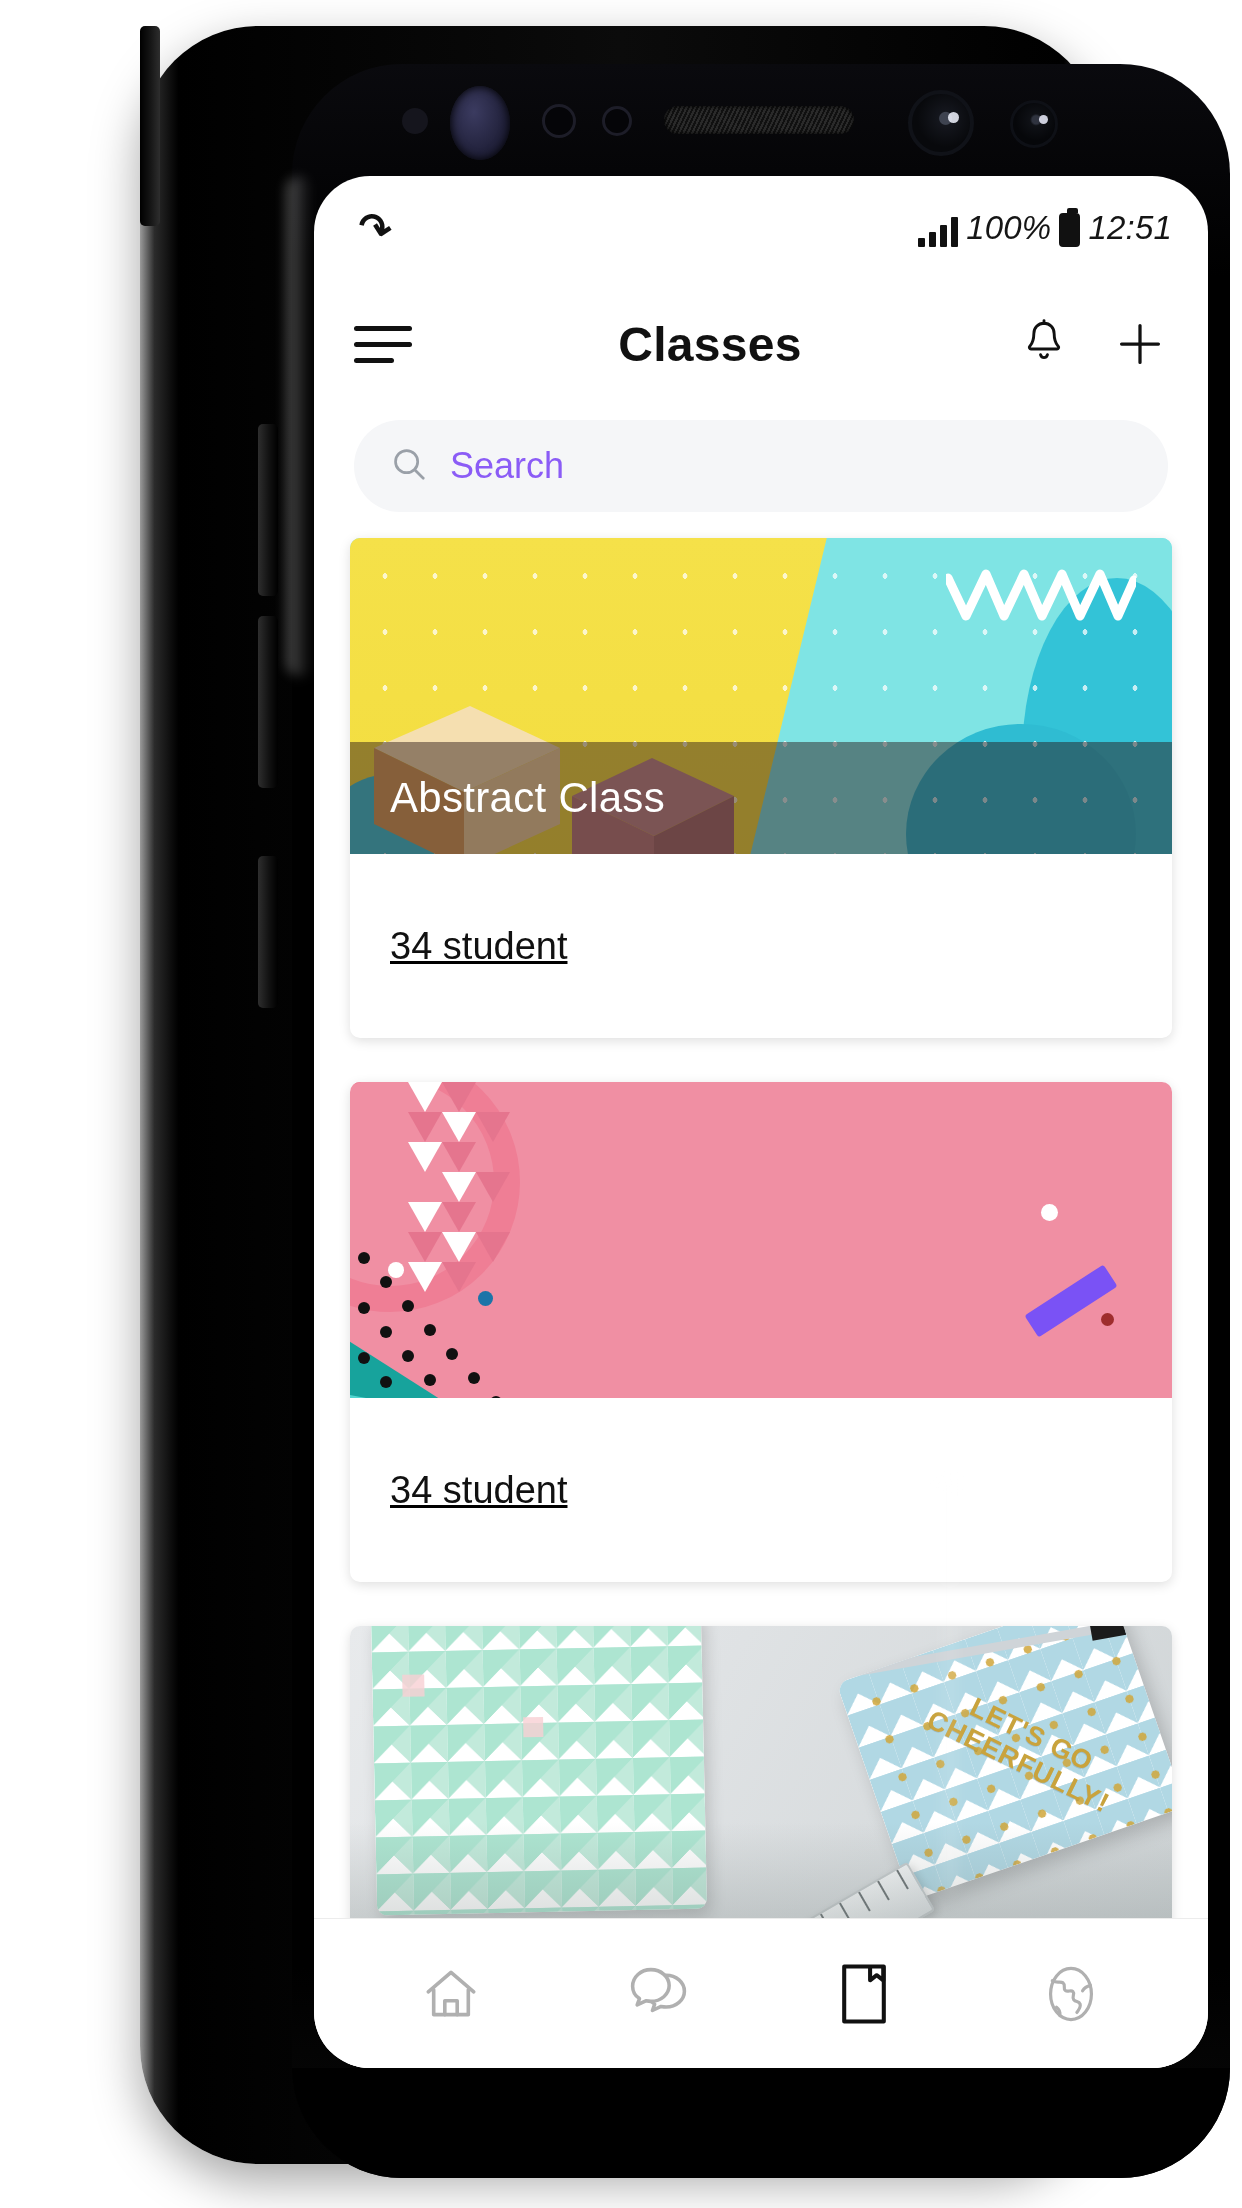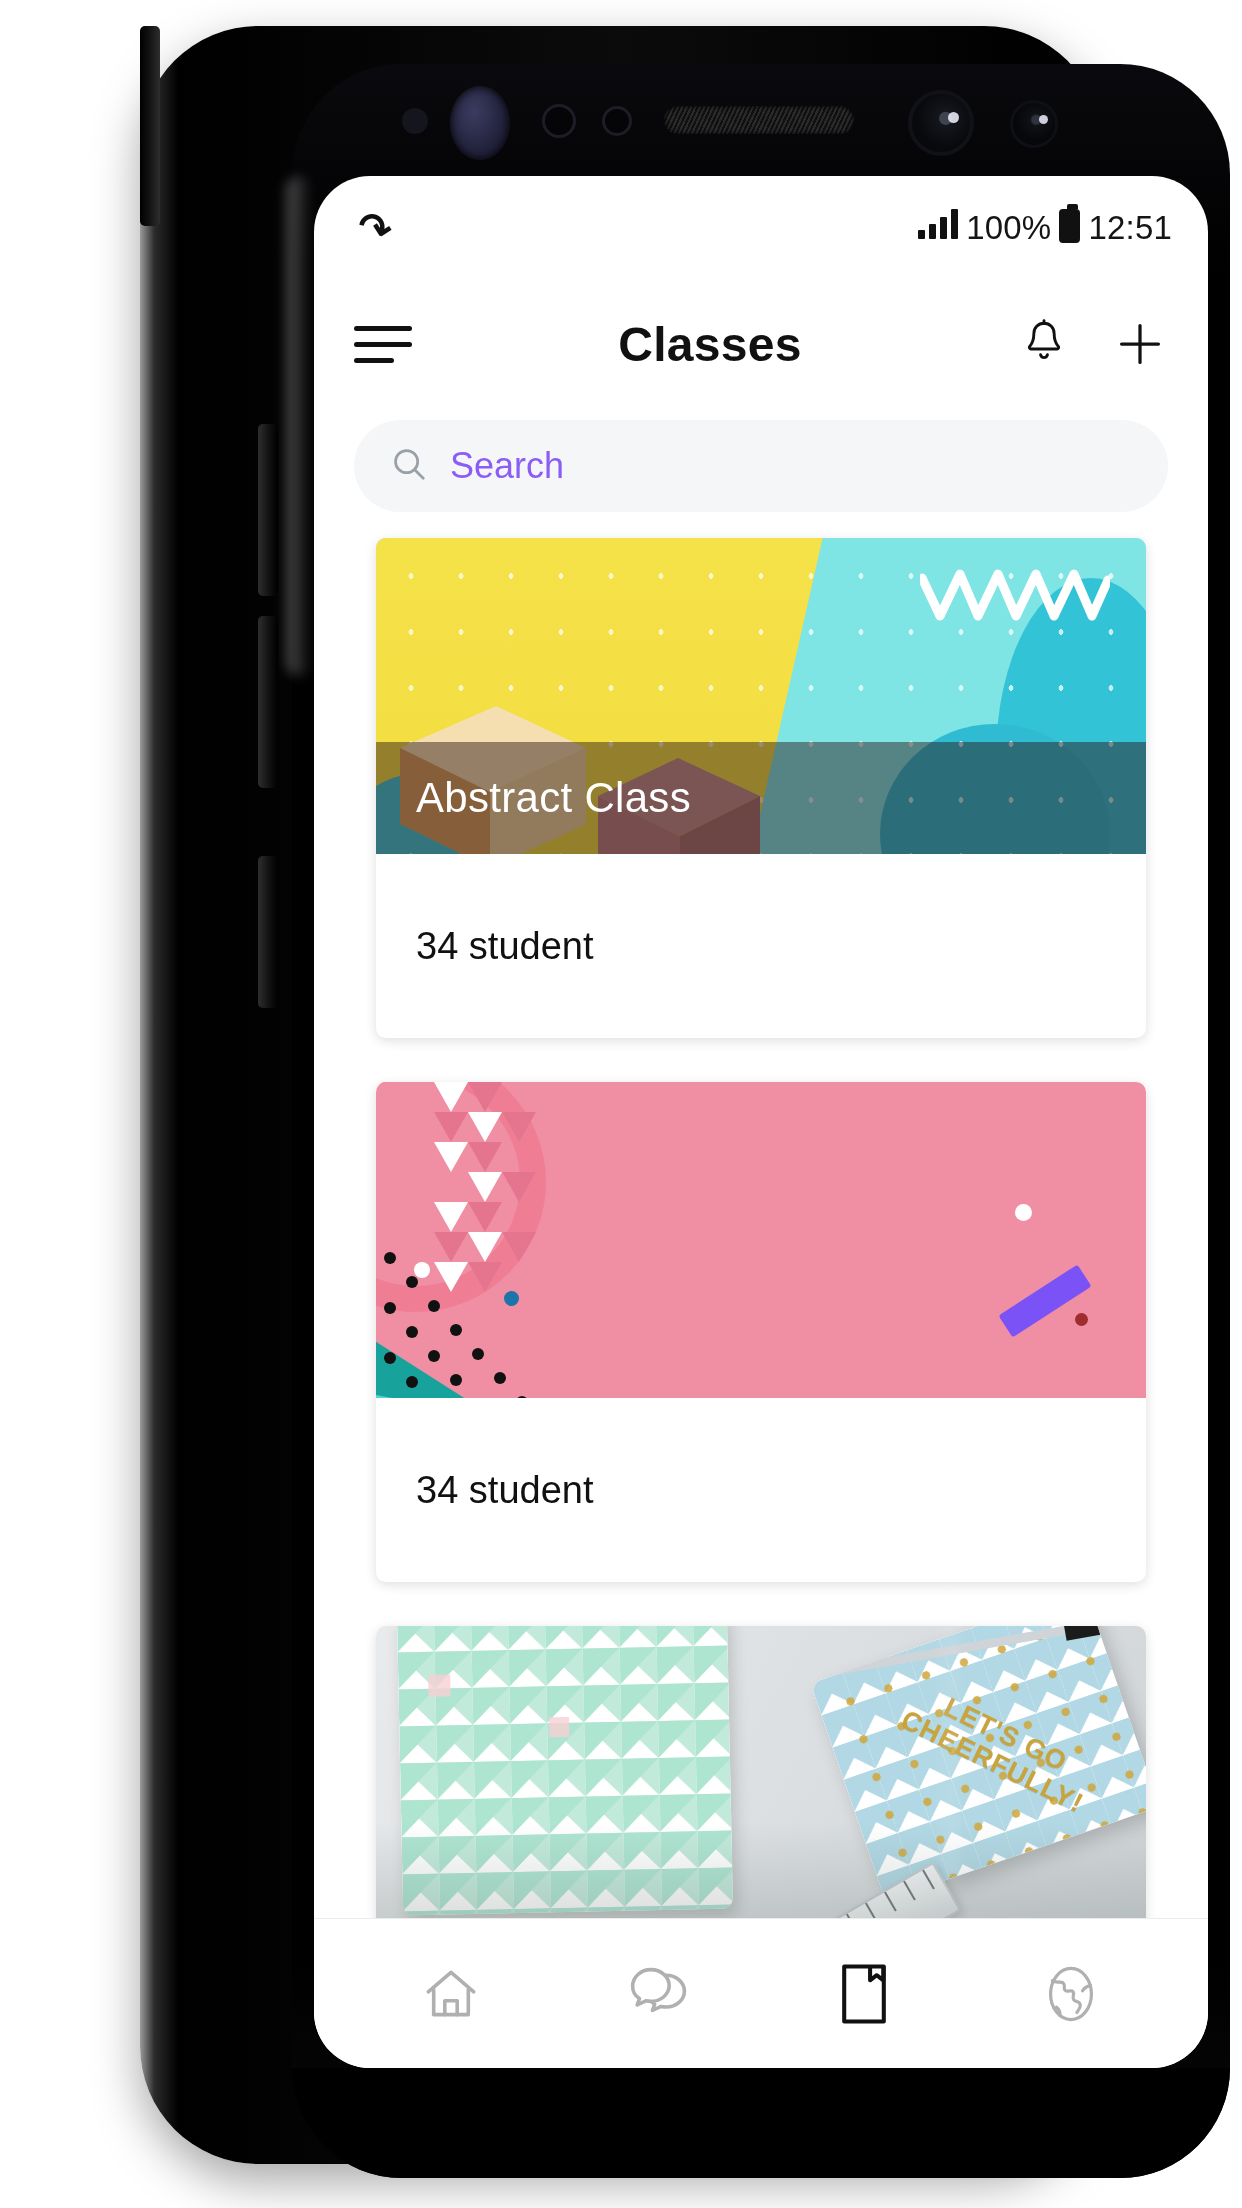--- a/index.html
+++ b/index.html
@@ -76,21 +76,21 @@
     overflow:hidden;
   }
 
   
   .statusbar{
     height:104px; display:flex; align-items:center;
     padding:0 36px 0 44px; color:#111;
   }
   .sb-left{ flex:0 0 auto; display:flex; align-items:center; }
   .sb-spacer{ flex:1 1 auto; }
-  .sb-right{ display:flex; align-items:flex-start; gap:8px; }
+  .sb-right{ display:flex; align-items:flex-end; gap:8px;font-style:italic; }
   .refresh-ico{ font-size:40px; line-height:1; font-weight:700; transform:rotate(12deg); display:inline-block; }
   .signal{ display:flex; align-items:flex-end; gap:4px; height:30px; }
   .signal i{ display:block; width:7px; background:#111; border-radius:1px; }
   .signal i:nth-child(1){ height:9px; }
   .signal i:nth-child(2){ height:15px; }
   .signal i:nth-child(3){ height:22px; }
   .signal i:nth-child(4){ height:30px; }
   .sb-text{ font-size:33px; letter-spacing:.2px; color:#151515; }
   .battery{ position:relative; width:21px; height:34px; border:3px solid #111; border-radius:4px; background:#111; }
   .battery::before{ content:""; position:absolute; left:5px; top:-8px; width:11px; height:5px; background:#111; border-radius:2px 2px 0 0; }
@@ -113,21 +113,21 @@
 
   
   .search-wrap{ padding:12px 40px 0; }
   .searchbox{
     height:92px; background:#f5f6f8; border-radius:46px;
     display:flex; align-items:center; padding:0 36px; gap:22px;
   }
   .search-ph{ font-size:36px; color:#8b5cf6; }
 
   
-  .list{ padding:26px 62px 0; }
+  .list{ padding:26px 36px 0;text-decoration:underline; }
   .card{
     background:#fff; border-radius:10px; margin-bottom:44px;
     box-shadow:0 3px 12px rgba(0,0,0,.13);
     overflow:hidden;
   }
   .card-media{ position:relative; height:316px; overflow:hidden; }
   .card-overlay{
     position:absolute; left:0; right:0; bottom:0; height:112px;
     background:rgba(40,22,22,.47);
     display:flex; align-items:center; padding:0 40px;

